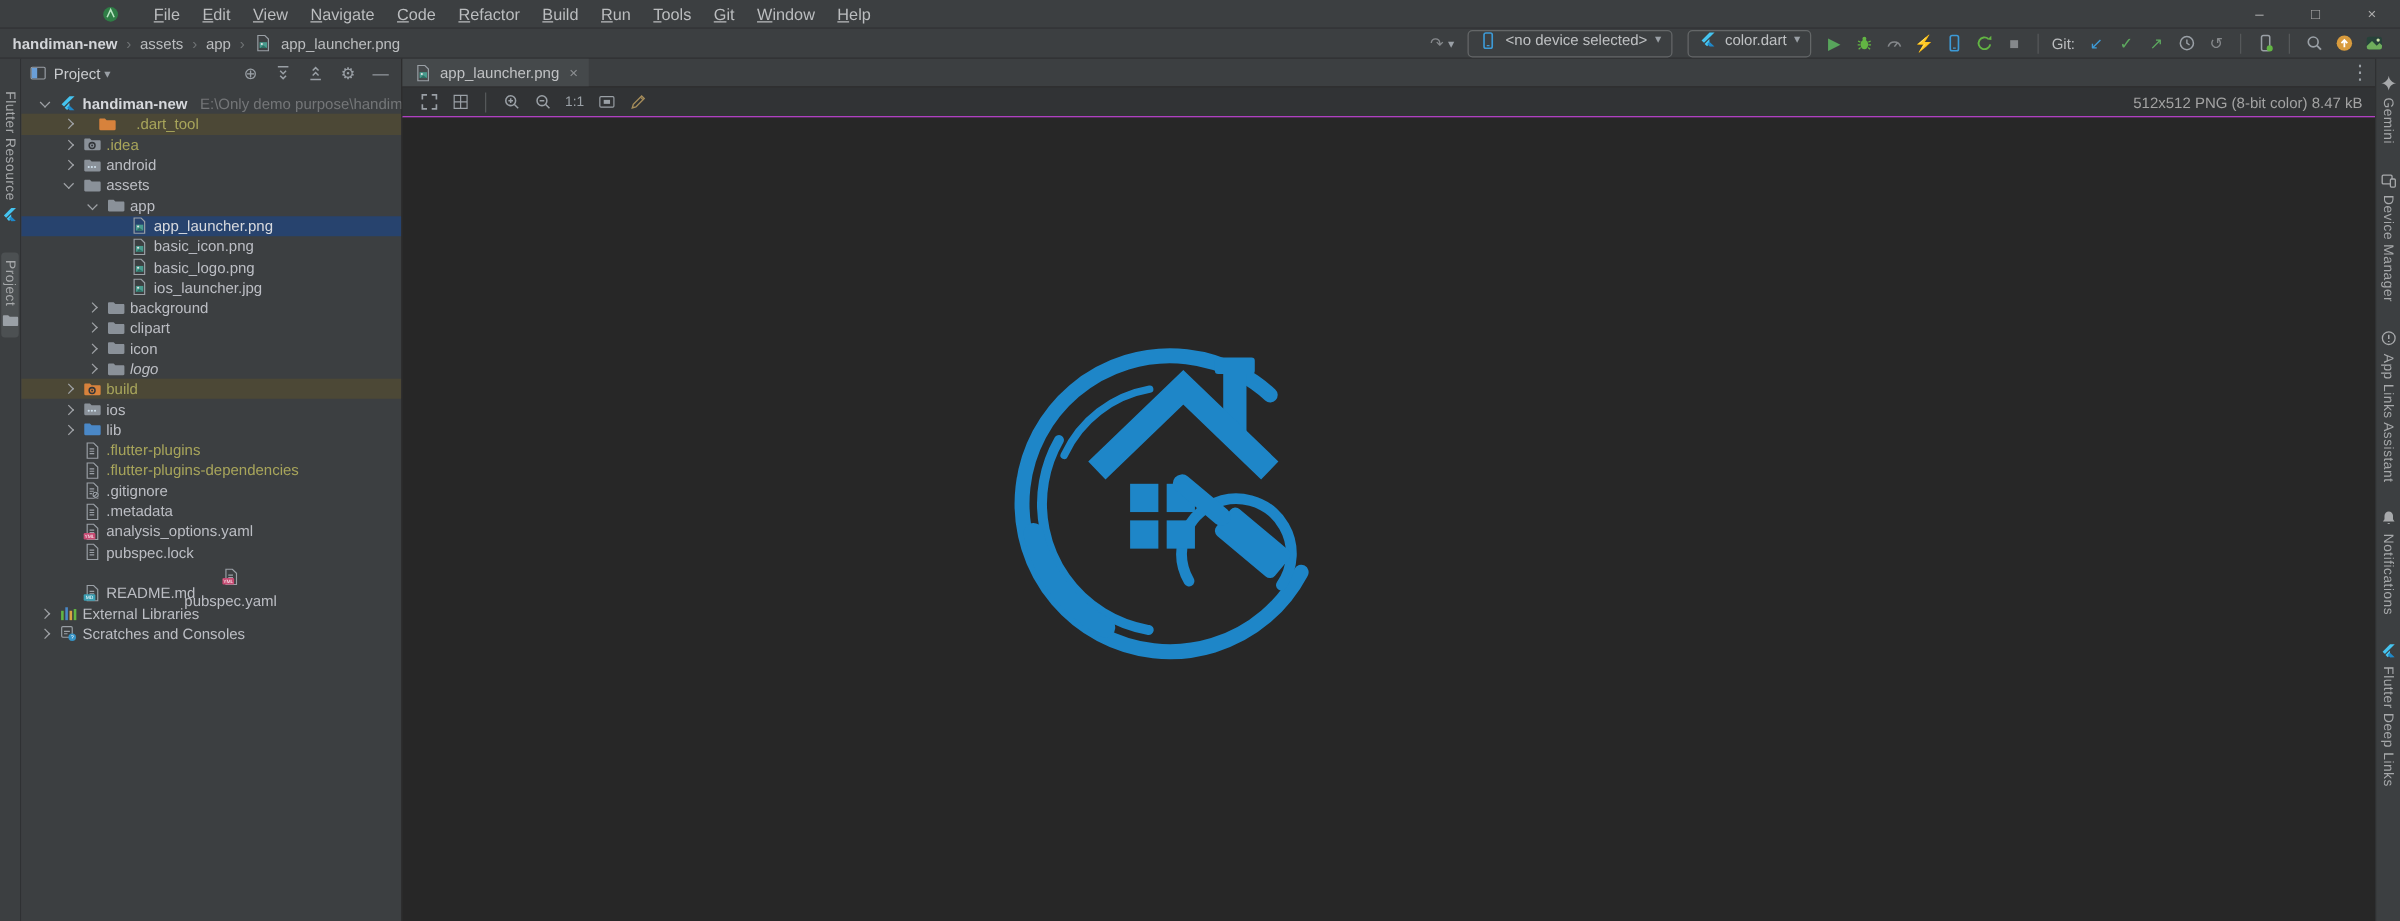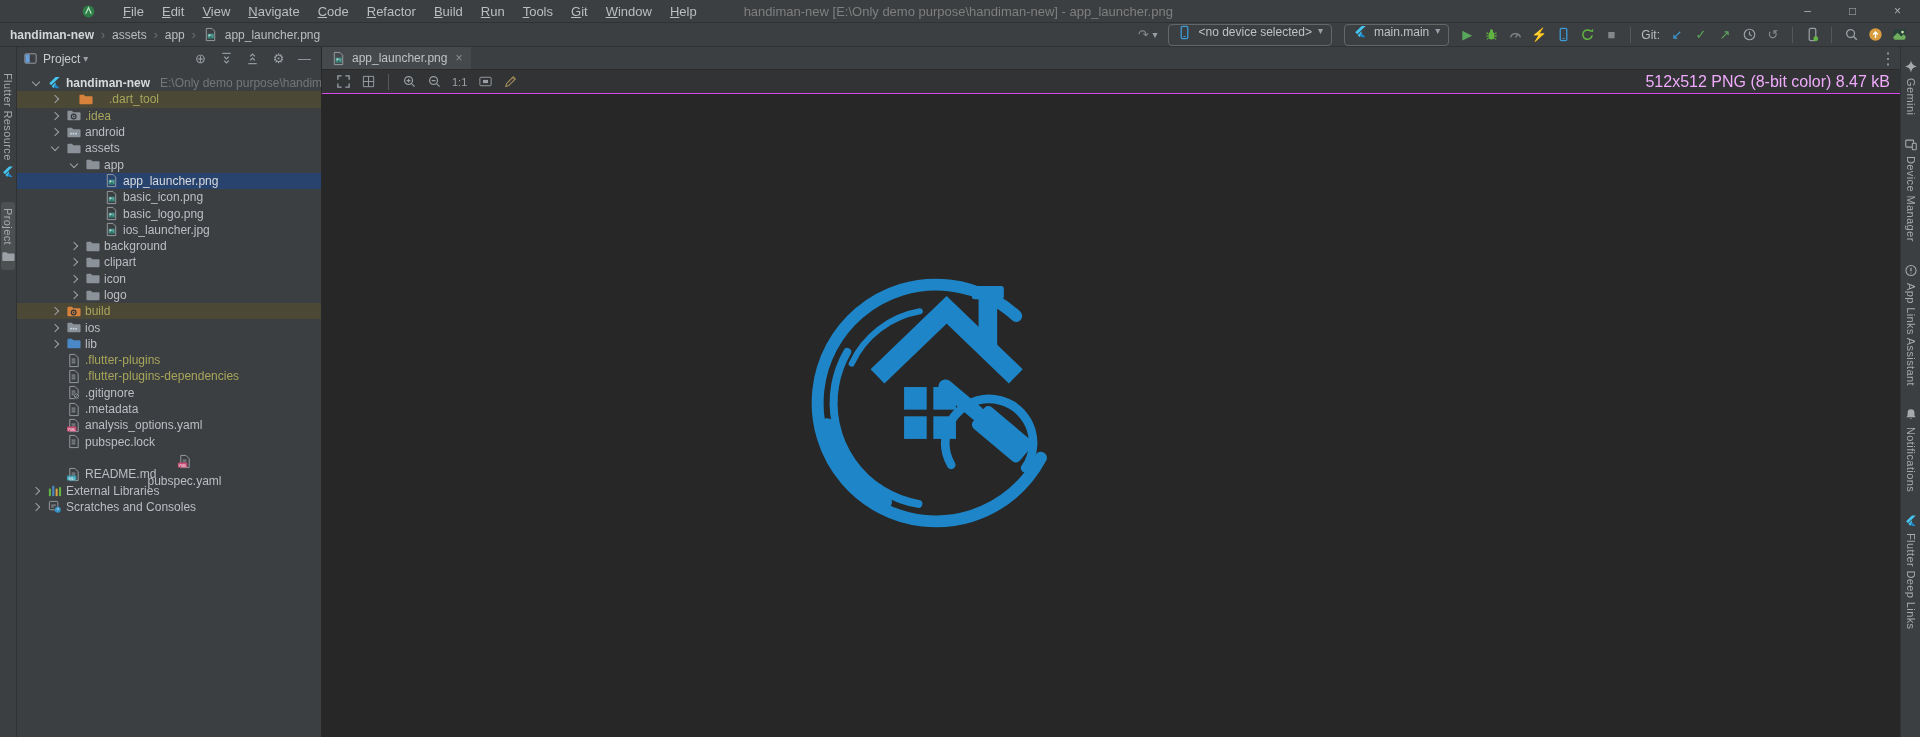--- a/index.html
+++ b/index.html
@@ -69,21 +69,21 @@
   .tabbar{height:23px;box-sizing:border-box;flex:none;background:#3c3f41;border-bottom:1px solid #2b2b2b;
     display:flex;align-items:stretch;}
   .tab{background:#45494b;display:flex;align-items:center;gap:6px;padding:0 9px;font-size:12px;color:#c0c2c4;}
   .tabclose{color:#8d9093;font-size:12px;margin-left:2px;}
   .tabbar .spacer{flex:1;}
   .tabmore{width:24px;display:flex;align-items:center;justify-content:center;color:#9aa0a6;}
   .vtoolbar{height:24px;box-sizing:border-box;flex:none;background:#313335;border-bottom:1px solid #d946ef;
     display:flex;align-items:center;padding:0 10px;gap:3px;}
   .vicon{width:22px;height:20px;display:flex;align-items:center;justify-content:center;color:#9aa0a6;font-size:13px;}
   .zoomlabel{font-size:11px;color:#9aa0a6;padding:0 4px;}
-  .imginfo{margin-left:auto;font-size:16px;color:#f0abfc;white-space:nowrap;}
+  .imginfo{margin-left:auto;font-size:12px;color:#a3a3a3;white-space:nowrap;}
   .canvas{flex:1;position:relative;background:#272727;overflow:hidden;}
   .logo{position:absolute;left:481px;top:176px;}
   
   .rstripe{width:20px;box-sizing:border-box;background:#3c3f41;border-left:1px solid #2f3133;
     display:flex;flex-direction:column;align-items:center;padding-top:8px;gap:14px;flex:none;}
   .rtab{display:flex;flex-direction:column;align-items:center;gap:5px;padding:4px 0;}
 </style>
 </head>
 <body>
 
@@ -99,21 +99,20 @@
       <div class="menu"><u>N</u>avigate</div>
       <div class="menu"><u>C</u>ode</div>
       <div class="menu"><u>R</u>efactor</div>
       <div class="menu"><u>B</u>uild</div>
       <div class="menu"><u>R</u>un</div>
       <div class="menu"><u>T</u>ools</div>
       <div class="menu"><u>G</u>it</div>
       <div class="menu"><u>W</u>indow</div>
       <div class="menu"><u>H</u>elp</div>
     </div>
-  <span class="wintitle">handiman-new [E:\Only demo purpose\handiman-new] - app_launcher.png</span>
   <div class="winctrls">
     <span class="wc">–</span>
     <span class="wc">□</span>
     <span class="wc">×</span>
   </div>
 </div>
 
 <div class="toolbar2">
   <div class="crumbs" id="crumbs">
       <span class="crumb first">handiman-new</span>
@@ -146,21 +145,21 @@
       <span class="ddarrow">▾</span>
     </div>
     <div class="combo">
       <span class="crumbicon">
           <svg width="15" height="15" viewBox="0 0 16 16">
             <path fill="#45c4f0" d="M9.2 1 2.4 7.8l2.1 2.1L13.5 1z"></path>
             <path fill="#45c4f0" d="M9.1 6.7 5 10.8l2.1 2.1 2-2z"></path>
             <path fill="#1e88c9" d="M9.1 12.9 7.1 10.9l2-2 4.3 4.1-4.2.1z"></path>
           </svg>
         </span>
-      <span>main.main</span>
+      <span>color.dart</span>
       <span class="ddarrow">▾</span>
     </div>
     <span class="tbicon" style="color:#58a55c">▶</span>
     <span class="tbicon">
         <svg width="15" height="15" viewBox="0 0 16 16">
           <ellipse cx="8" cy="9.2" rx="3.3" ry="4.1" fill="#62b543"></ellipse>
           <circle cx="8" cy="4.2" r="1.7" fill="#62b543"></circle>
           <path d="M4.6 7.2 2.6 6.2M4.5 9.5H2.3M4.8 11.8l-1.7 1.4M11.4 7.2l2-1M11.5 9.5h2.2M11.2 11.8l1.7 1.4" stroke="#62b543" stroke-width="1.1"></path>
         </svg>
       </span>
@@ -425,21 +424,21 @@
           <span class="chevbox">
             <span class="chev closed"></span>
           </span>
           <span class="ticon">
             <svg width="15" height="15" viewBox="0 0 16 16">
               <path fill="#8a9199" d="M1.5 4c0-.6.4-1 1-1h3.8l1.5 1.5h6.7c.6 0 1 .4 1 1V12c0 .6-.4 1-1 1H2.5c-.6 0-1-.4-1-1z"></path>
             </svg>
           </span>
           <span class="tlabel">icon</span>
         </div>
-        <div class="trow" style="padding-left: 50px;">
+        <div class="trow" style="padding-left: 50px; font-style: italic;">
           <span class="chevbox">
             <span class="chev closed"></span>
           </span>
           <span class="ticon">
             <svg width="15" height="15" viewBox="0 0 16 16">
               <path fill="#8a9199" d="M1.5 4c0-.6.4-1 1-1h3.8l1.5 1.5h6.7c.6 0 1 .4 1 1V12c0 .6-.4 1-1 1H2.5c-.6 0-1-.4-1-1z"></path>
             </svg>
           </span>
           <span class="tlabel">logo</span>
         </div>

